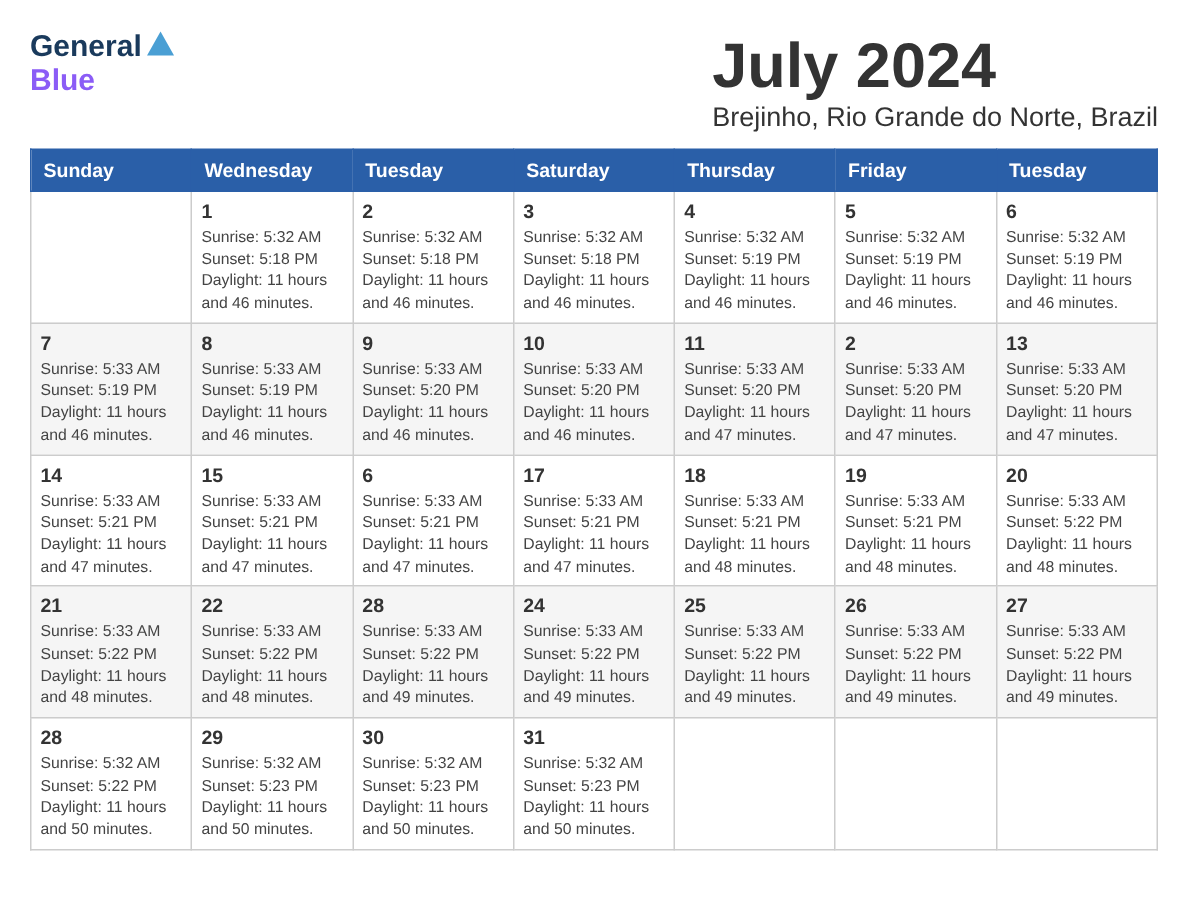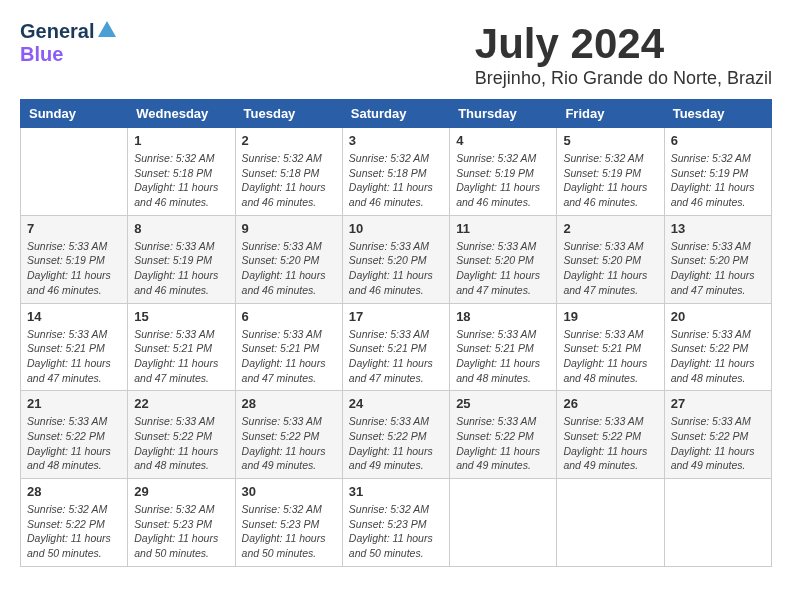--- a/index.html
+++ b/index.html
@@ -58,21 +58,20 @@
       font-size: 13px;
       font-weight: bold;
       color: #333;
       display: block;
       margin-bottom: 3px;
     }
     .day-info {
       color: #444;
       font-size: 10.5px;
       line-height: 1.4;
-      font-style: italic;
     }
     .empty-cell {
       background: #fff !important;
     }
     .logo-container {
       display: flex;
       flex-direction: column;
     }
     .logo-line1 {
       display: flex;

